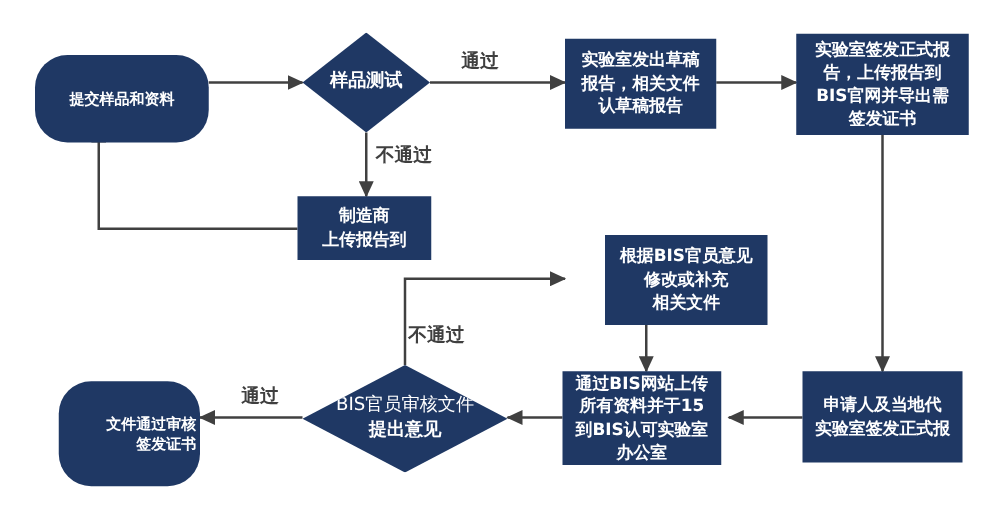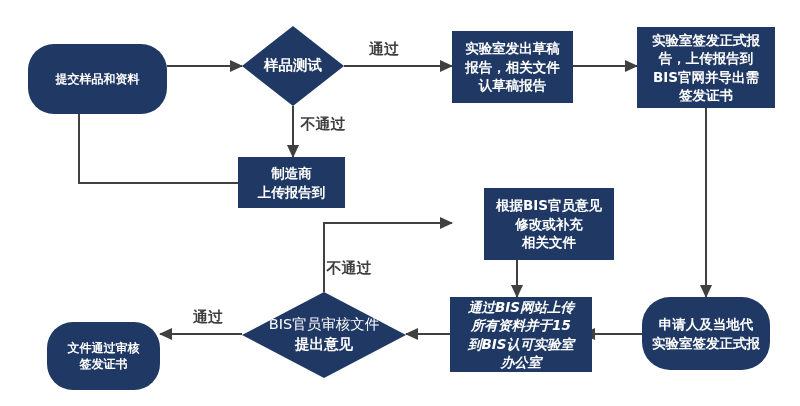--- a/index.html
+++ b/index.html
@@ -81,44 +81,44 @@
         <div class="line">实验室发出草稿</div>
         <div class="line">报告，相关文件</div>
         <div class="line">认草稿报告</div>
       </div>
       <div class="node rect" style="left: 637px; top: 27px; width: 138px; height: 81px;">
         <div class="line">实验室签发正式报</div>
         <div class="line">告，上传报告到</div>
         <div class="line">BIS官网并导出需</div>
         <div class="line">签发证书</div>
       </div>
-      <div class="node rect" style="left: 238px; top: 157px; width: 107px; height: 51px;">
+      <div class="node rect" style="left: 238px; top: 157px; width: 107px; height: 51px; font-family: Liberation Serif, serif;">
         <div class="line">制造商</div>
         <div class="line">上传报告到</div>
       </div>
       <div class="node rect" style="left: 452px; top: 188px; width: 130px; height: 72px; margin-left: 32px;">
         <div class="line">根据BIS官员意见</div>
         <div class="line">修改或补充</div>
         <div class="line">相关文件</div>
       </div>
-      <div class="node rect" style="left: 450px; top: 297px; width: 142px; height: 75px; font-style: italic;">
+      <div class="node rect" style="left: 450px; top: 297px; width: 127px; height: 75px;">
         <div class="line">通过BIS网站上传</div>
         <div class="line">所有资料并于15</div>
         <div class="line">到BIS认可实验室</div>
         <div class="line">办公室</div>
       </div>
-      <div class="node rect" style="left: 642px; top: 297px; width: 128px; height: 73px; border-radius: 28px;">
+      <div class="node rect" style="left: 642px; top: 297px; width: 128px; height: 73px;">
         <div class="line">申请人及当地代</div>
         <div class="line">实验室签发正式报</div>
       </div>
       <div class="node diamond" style="left: 242px; top: 292px; width: 164px; height: 86px;">
         <div class="line light">BIS官员审核文件</div>
         <div class="line">提出意见</div>
       </div>
-      <div class="node rounded" style="left: 47px; top: 310px; width: 113px; height: 68px;">
+      <div class="node rounded" style="left: 47px; top: 293px; width: 113px; height: 84px; align-items: flex-end;">
         <div class="line">文件通过审核</div>
         <div class="line">签发证书</div>
       </div>
     </div>
   <div id="label-layer">
       <div class="edge-label" style="left: 384px; top: 49px;">通过</div>
       <div class="edge-label" style="left: 323px; top: 124px;">不通过</div>
       <div class="edge-label" style="left: 349px; top: 268px;">不通过</div>
       <div class="edge-label" style="left: 208px; top: 317px;">通过</div>
     </div>

